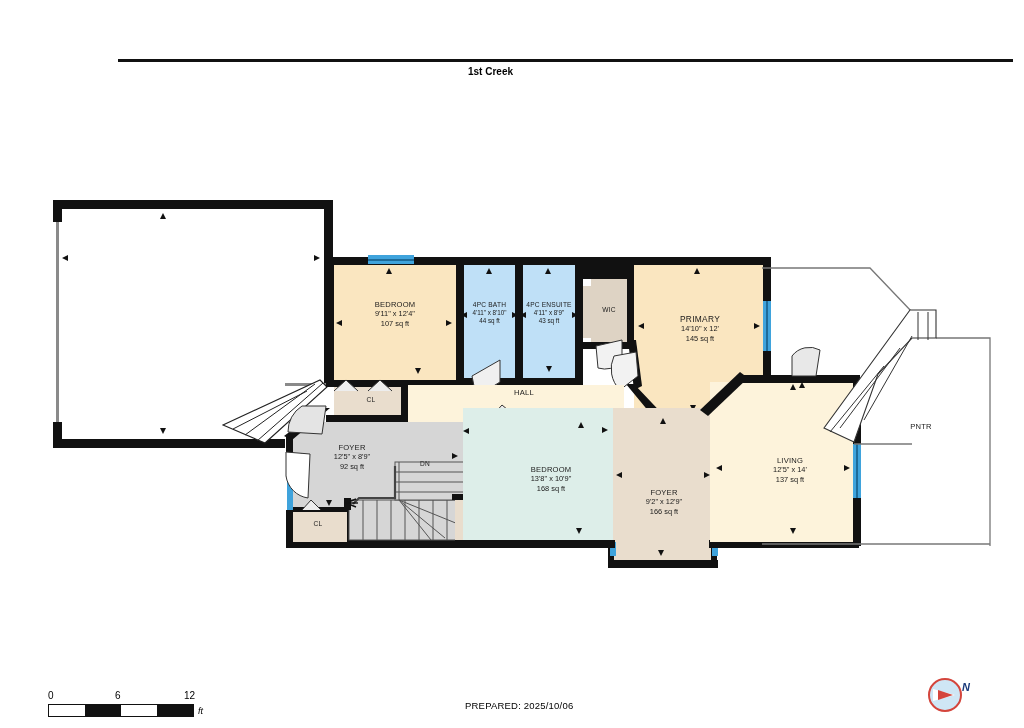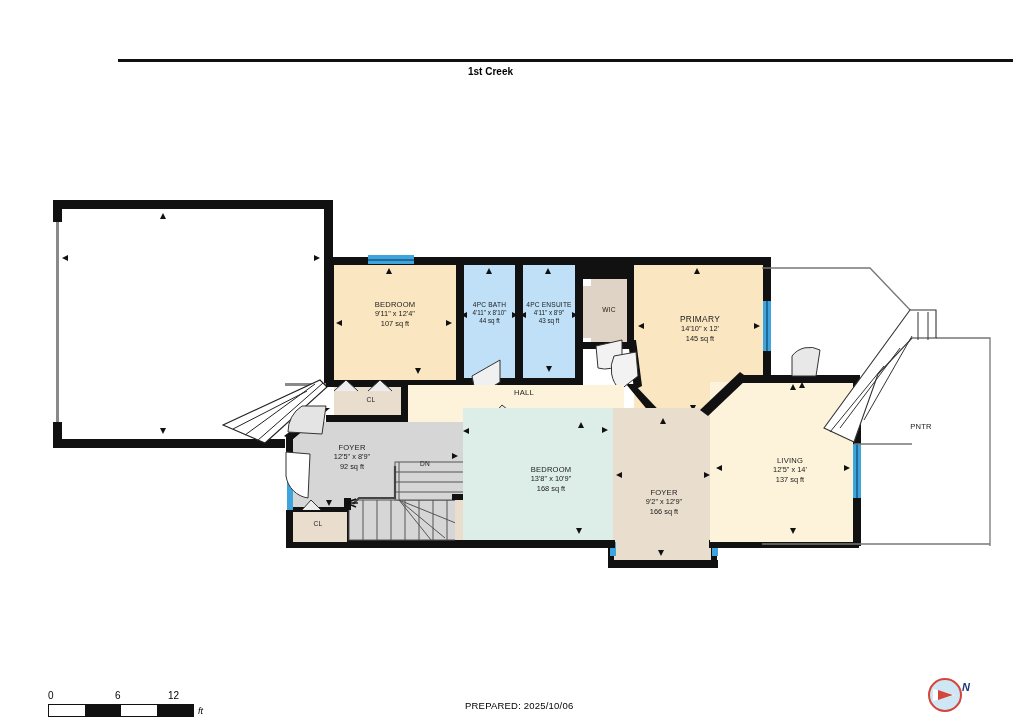--- a/index.html
+++ b/index.html
@@ -59,21 +59,21 @@
   .ar-d{border-left:3px solid transparent;border-right:3px solid transparent;border-top:6px solid #111;}
   .ar-l{border-top:3px solid transparent;border-bottom:3px solid transparent;border-right:6px solid #111;}
   .ar-r{border-top:3px solid transparent;border-bottom:3px solid transparent;border-left:6px solid #111;}
 
   
   #footer{position:absolute;left:0;top:660px;width:1024px;height:68px;}
   #scale-wrap{position:absolute;left:48px;top:30px;}
   #scale-bar{position:absolute;left:0;top:14px;width:144px;height:11px;border:1px solid #111;
              background:linear-gradient(to right,#fff 0 25%,#111 25% 50%,#fff 50% 75%,#111 75% 100%);}
   .sc-t{position:absolute;font-size:10px;top:0;}
-  #sc-0{left:0;} #sc-6{left:67px;} #sc-12{left:120px;}
+  #sc-0{left:0;} #sc-6{left:67px;} #sc-12{left:136px;}
   #sc-ft{position:absolute;left:150px;top:16px;font-size:9px;font-style:italic;}
   #prepared{position:absolute;left:465px;top:40px;font-size:9.5px;letter-spacing:.2px;}
   #compass{position:absolute;left:928px;top:678px;width:30px;height:30px;border-radius:50%;
            background:#cfe6f5;border:2px solid #d4453c;}
   #compass-inner{position:absolute;left:3px;top:9px;width:0;height:0;
            border-top:6px solid transparent;border-bottom:6px solid transparent;
            border-left:22px solid #ffffff;}
   #compass-needle{position:absolute;left:8px;top:10px;width:0;height:0;
            border-top:5px solid transparent;border-bottom:5px solid transparent;
            border-left:15px solid #d4453c;}

